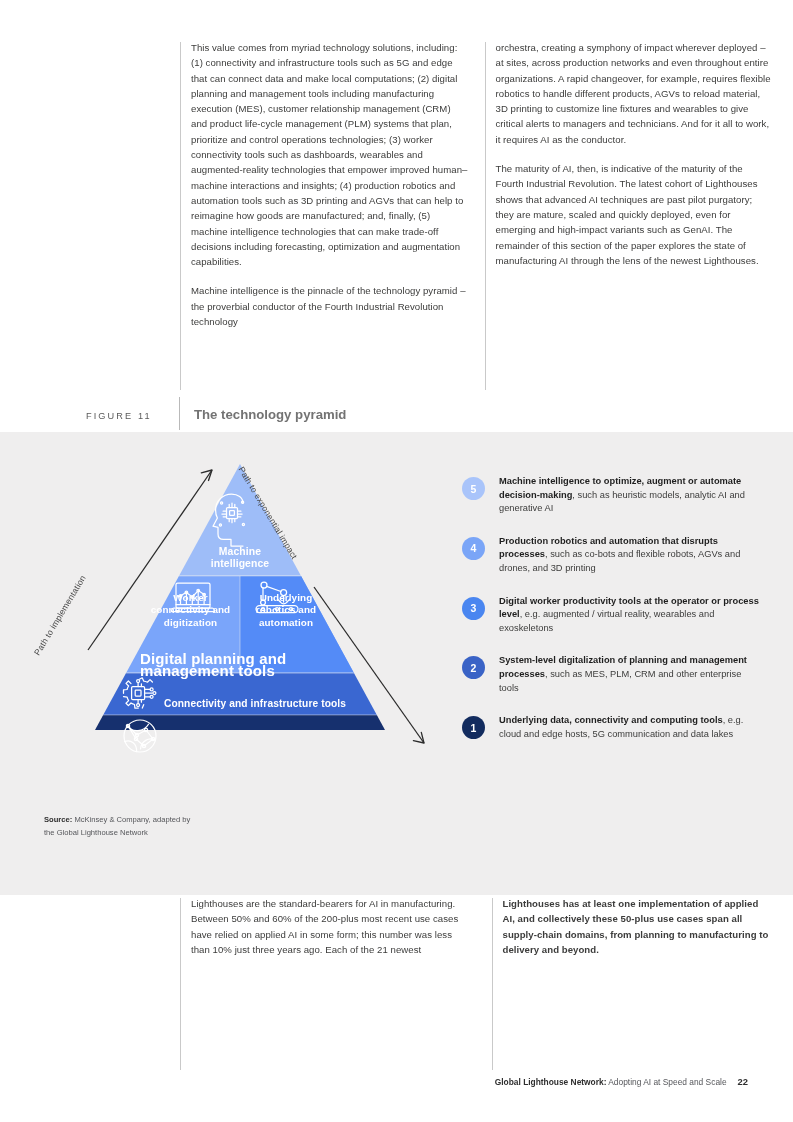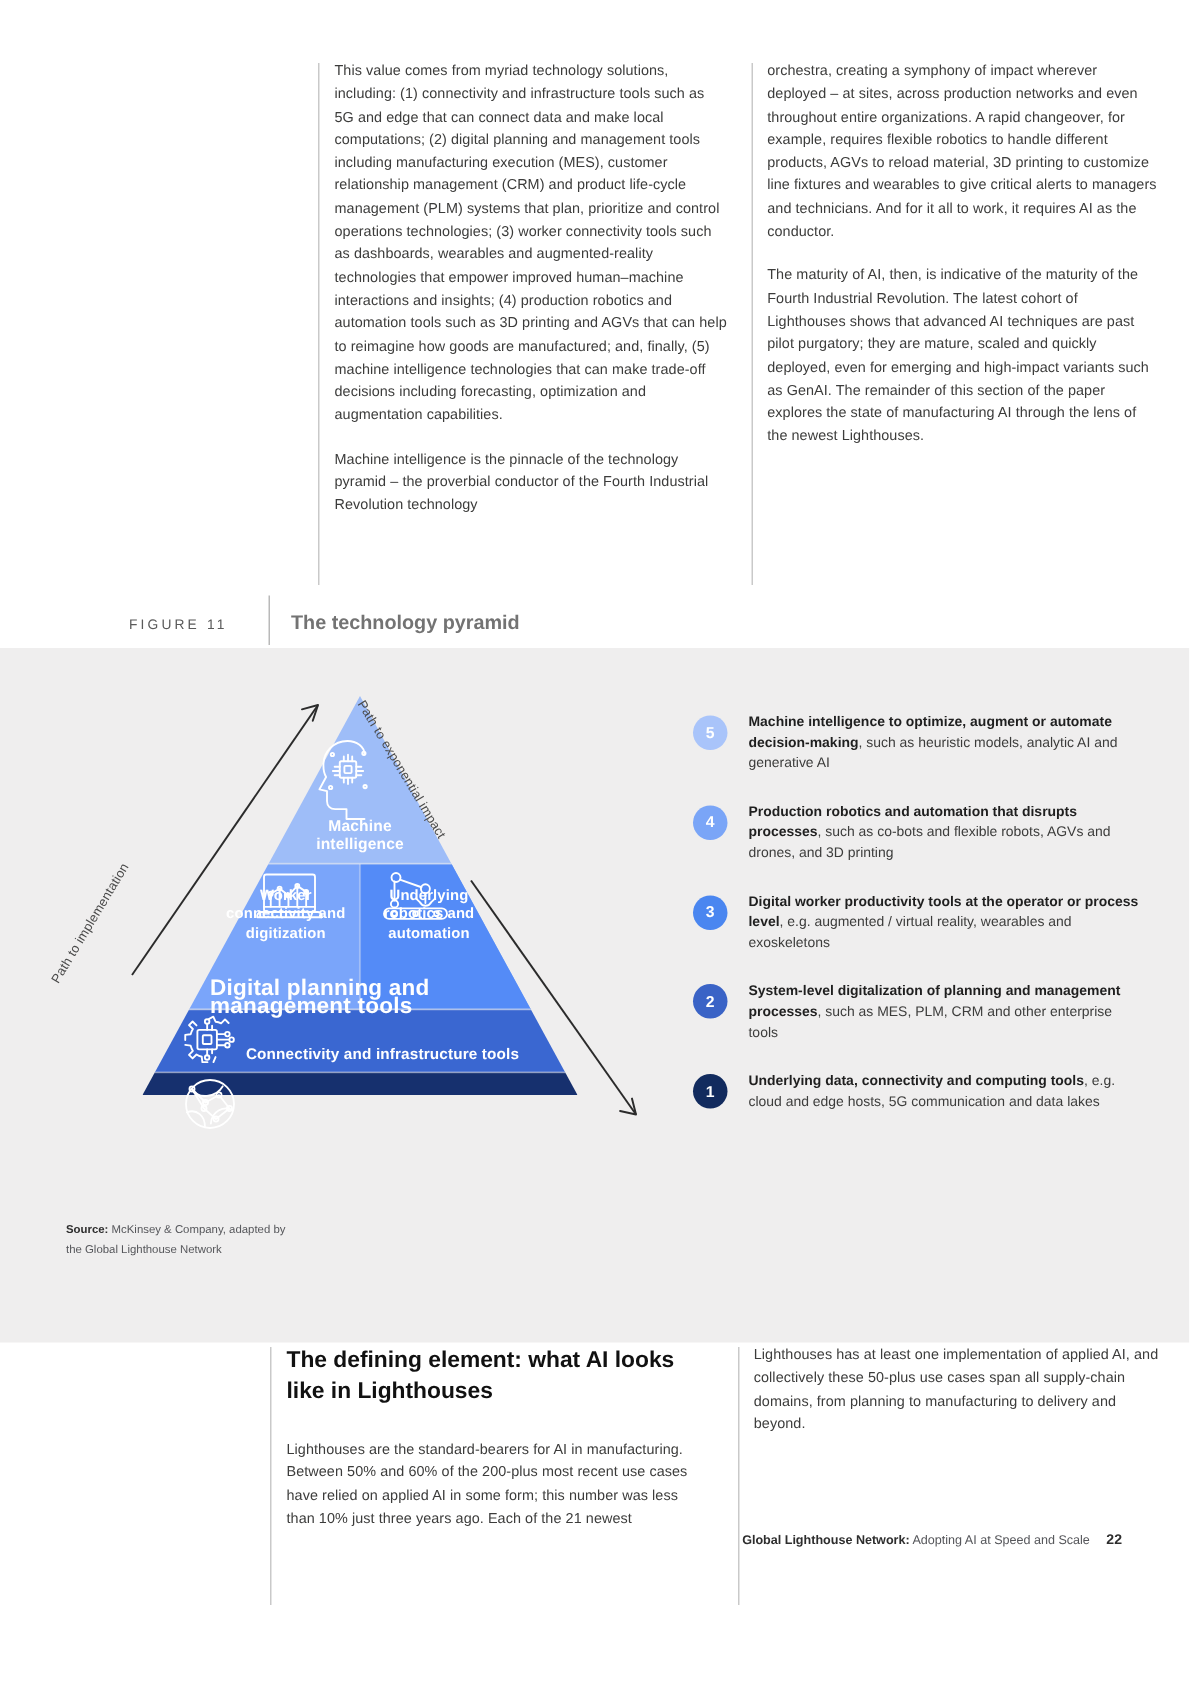--- a/index.html
+++ b/index.html
@@ -10,21 +10,21 @@
     -webkit-font-smoothing: antialiased;
   }
   .page { position: relative; width: 793px; height: 1122px; overflow: hidden; background:#fff; }
 
   
   .top-cols {
     position: absolute; left: 180px; top: 40px; width: 593px; height: 350px;
     display: flex; gap: 0;
   }
   .col {
-    width: 290px; padding-left: 11px; position: relative; margin-left: 32px;
+    width: 290px; padding-left: 11px; position: relative;
   }
   .col:first-child { padding-left: 11px; }
   .col + .col { margin-left: 16px; }
   .col .rule {
     position: absolute; left: 0; top: 2px; width: 1px; height: 348px; background: #c9c9c9;
   }
   p.body {
     font-size: 9.6px; line-height: 15.3px; color: #3c3c3b;
     letter-spacing: .005em;
   }
@@ -88,30 +88,30 @@
     line-height: 12.6px; color: #55565a;
   }
   .source b { font-weight: bold; color: #2e2e2e; }
 
   
   .bottom {
     position: absolute; left: 180px; top: 896px; width: 593px;
     display: flex;
   }
   .bcol { width: 290px; padding-left: 11px; position: relative; }
-  .bcol + .bcol { margin-left: 30px; }
+  .bcol + .bcol { margin-left: 30px; font-weight: bold; }
   .bcol .rule { position: absolute; left: 0; top: 2px; width: 1px; height: 172px; background: #c9c9c9; }
   h2.section-title {
     font-size: 15.2px; line-height: 21px; font-weight: bold; color: #111;
     margin-bottom: 21px;
   }
 
   
   .footer {
-    position: absolute; right: 45px; top: 1020px; font-size: 8.4px; color: #55565a;
+    position: absolute; right: 45px; top: 1076px; font-size: 8.4px; color: #55565a;
     white-space: nowrap;
   }
   .footer b { font-weight: bold; color: #2e2e2e; }
   .footer .pg { font-weight: bold; color: #2e2e2e; margin-left: 11px; font-size: 9.4px; }
 </style>
 </head>
 <body>
 
 <div class="page">
 
@@ -303,21 +303,20 @@
     <div class="source">
       <b>Source:</b><span> McKinsey &amp; Company, adapted by</span><br>
       <span>the Global Lighthouse Network</span>
     </div>
 
   </div>
 
   <div class="bottom">
     <div class="bcol">
       <div class="rule"></div>
-      <h2 class="section-title">The defining element: what AI looks like in Lighthouses</h2>
       <p class="body">Lighthouses are the standard-bearers for AI in manufacturing. Between 50% and 60% of the 200-plus most recent use cases have relied on applied AI in some form; this number was less than 10% just three years ago. Each of the 21 newest</p>
     </div>
     <div class="bcol">
       <div class="rule"></div>
       <p class="body">Lighthouses has at least one implementation of applied AI, and collectively these 50-plus use cases span all supply-chain domains, from planning to manufacturing to delivery and beyond.</p>
     </div>
   </div>
 
   <div class="footer">
     <b>Global Lighthouse Network:</b><span> Adopting AI at Speed and Scale</span><span class="pg">22</span>

